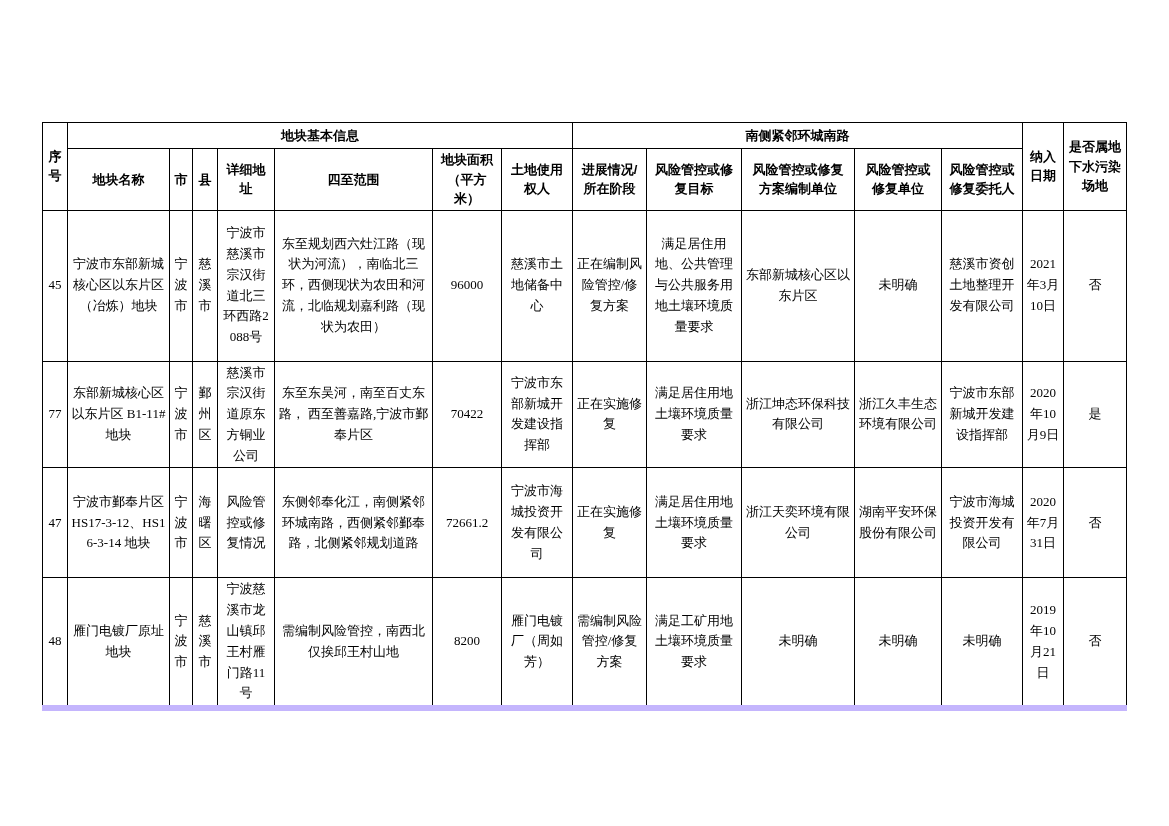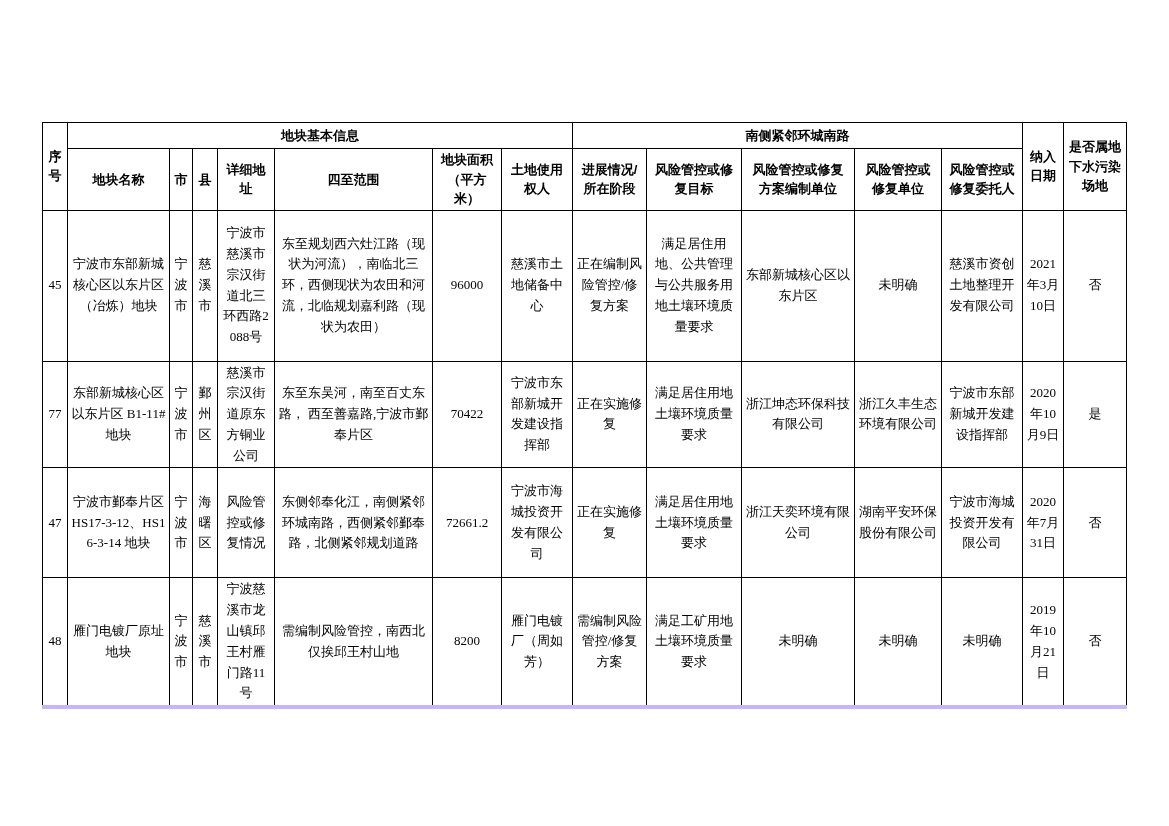--- a/index.html
+++ b/index.html
@@ -17,21 +17,21 @@
     border-collapse: collapse;
     table-layout: fixed;
   }
   .doc-table th, .doc-table td {
     border: 1px solid #000;
     text-align: center;
     vertical-align: middle;
     overflow: hidden;
     padding: 1px 3px;
   }
-  .doc-table tr.last-row td { border-bottom: 4px solid #c4b5fd; }
+  .doc-table tr.last-row td { border-bottom: 6px solid #c4b5fd; }
   .doc-table th {
     font-family: "Liberation Sans", "DejaVu Sans", sans-serif;
     font-weight: bold;
     font-size: 13px;
     line-height: 1.5;
     white-space: pre-line;
   }
   .doc-table td {
     font-family: "Liberation Serif", "DejaVu Serif", serif;
     font-size: 13px;

